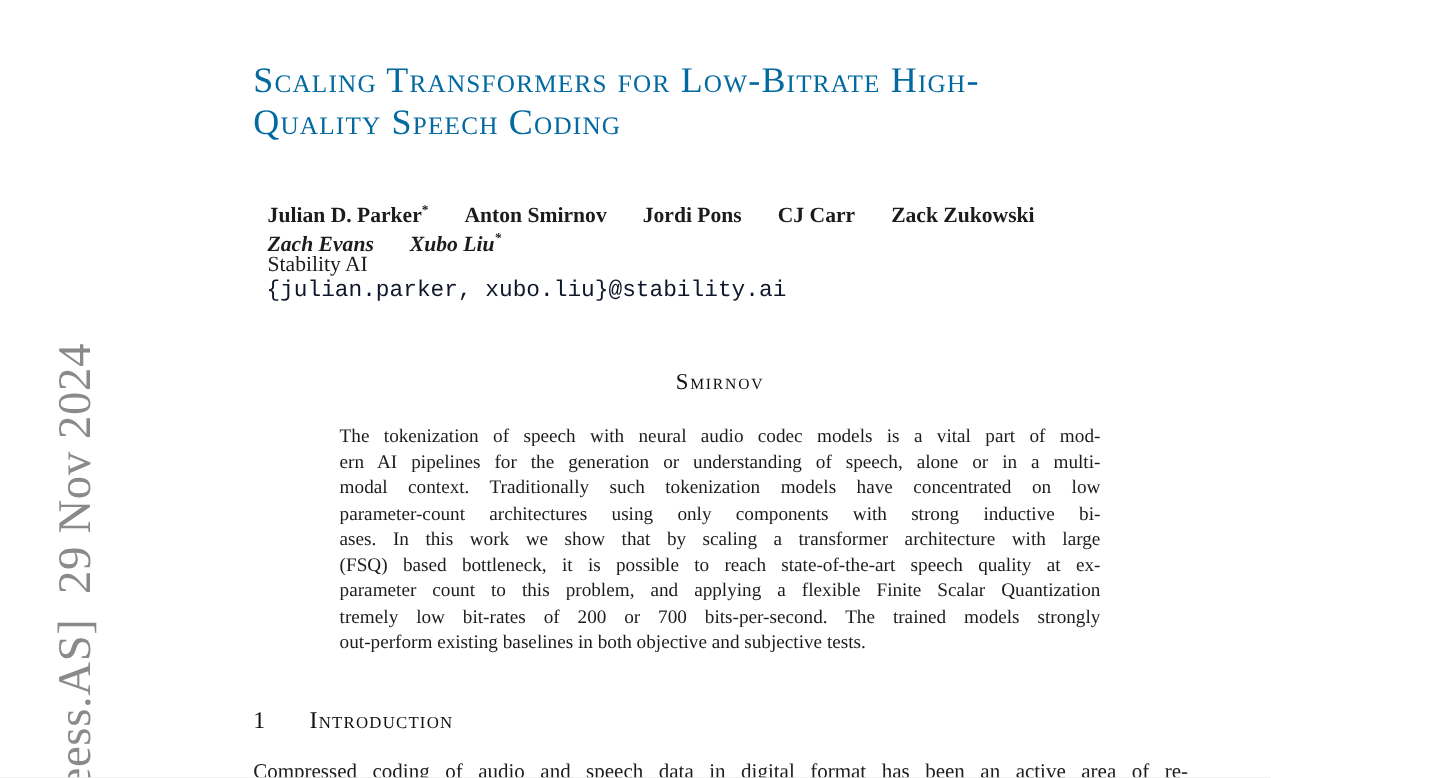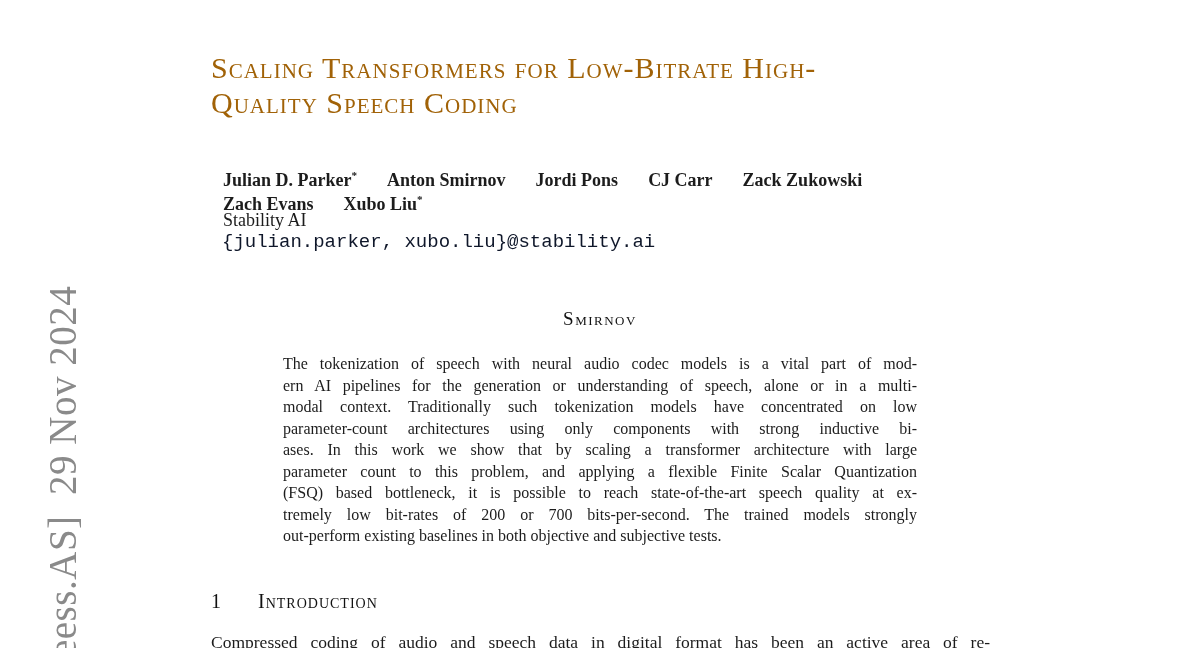--- a/index.html
+++ b/index.html
@@ -30,35 +30,35 @@
 
   .title {
     position: absolute;
     left: 211px;
     top: 50px;
     width: 800px;
     font-size: 30px;
     line-height: 35px;
     font-variant: small-caps;
     letter-spacing: 1px;
-    color: #a16207;
+    color: #0369a1;
   }
 
   .author-row {
     position: absolute;
     left: 223px;
     display: flex;
     gap: 30px;
     font-size: 18px;
     line-height: 24px;
     font-weight: bold;
     white-space: nowrap;
   }
   .author-row-1 { top: 163px; }
-  .author-row-2 { top: 187px; }
+  .author-row-2 { top: 187px; font-style: italic; }
   .author sup { font-size: 62%; vertical-align: super; }
 
   .affiliation {
     position: absolute;
     left: 223px;
     top: 208px;
     font-size: 18px;
     line-height: 24px;
   }
 
@@ -153,22 +153,22 @@
   <div class="email">{julian.parker, xubo.liu}@stability.ai</div>
 
   <div class="abstract-heading">Smirnov</div>
 
   <div class="abstract-body">
     <div class="jline">The tokenization of speech with neural audio codec models is a vital part of mod-</div>
     <div class="jline">ern AI pipelines for the generation or understanding of speech, alone or in a multi-</div>
     <div class="jline">modal context. Traditionally such tokenization models have concentrated on low</div>
     <div class="jline">parameter-count architectures using only components with strong inductive bi-</div>
     <div class="jline">ases. In this work we show that by scaling a transformer architecture with large</div>
+    <div class="jline">(FSQ) based bottleneck, it is possible to reach state-of-the-art speech quality at ex-</div>
     <div class="jline">parameter count to this problem, and applying a flexible Finite Scalar Quantization</div>
-    <div class="jline">(FSQ) based bottleneck, it is possible to reach state-of-the-art speech quality at ex-</div>
     <div class="jline">tremely low bit-rates of 200 or 700 bits-per-second. The trained models strongly</div>
     <div class="jline last">out-perform existing baselines in both objective and subjective tests.</div>
   </div>
 
   <div class="section-heading">
     <span class="sec-num">1</span><span class="sec-title">Introduction</span>
   </div>
 
   <div class="body-text">
     <div class="jline">Compressed coding of audio and speech data in digital format has been an active area of re-</div>

